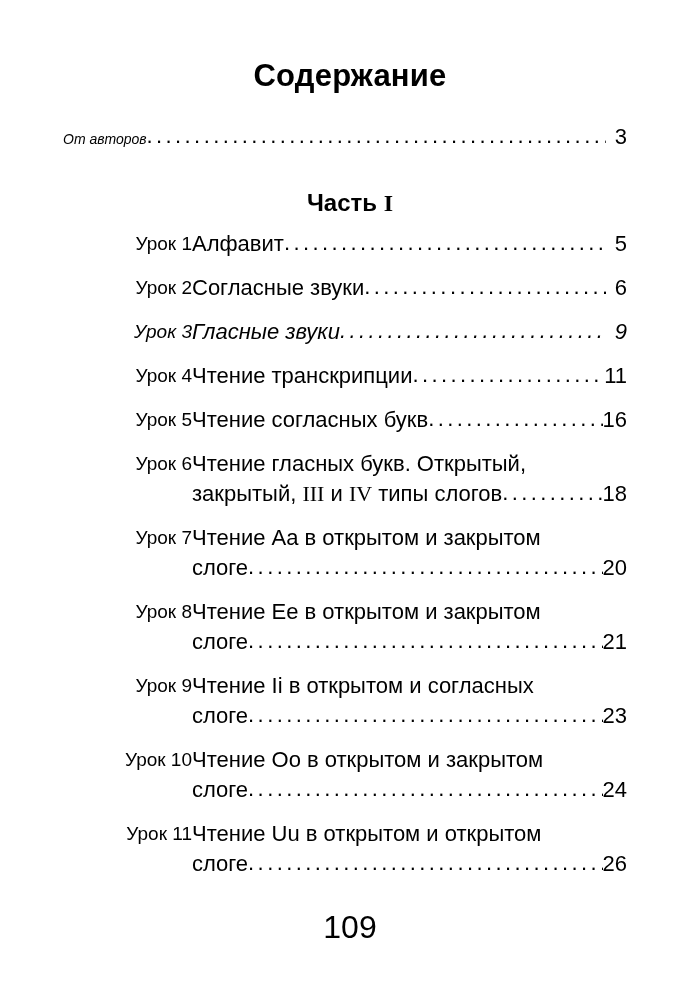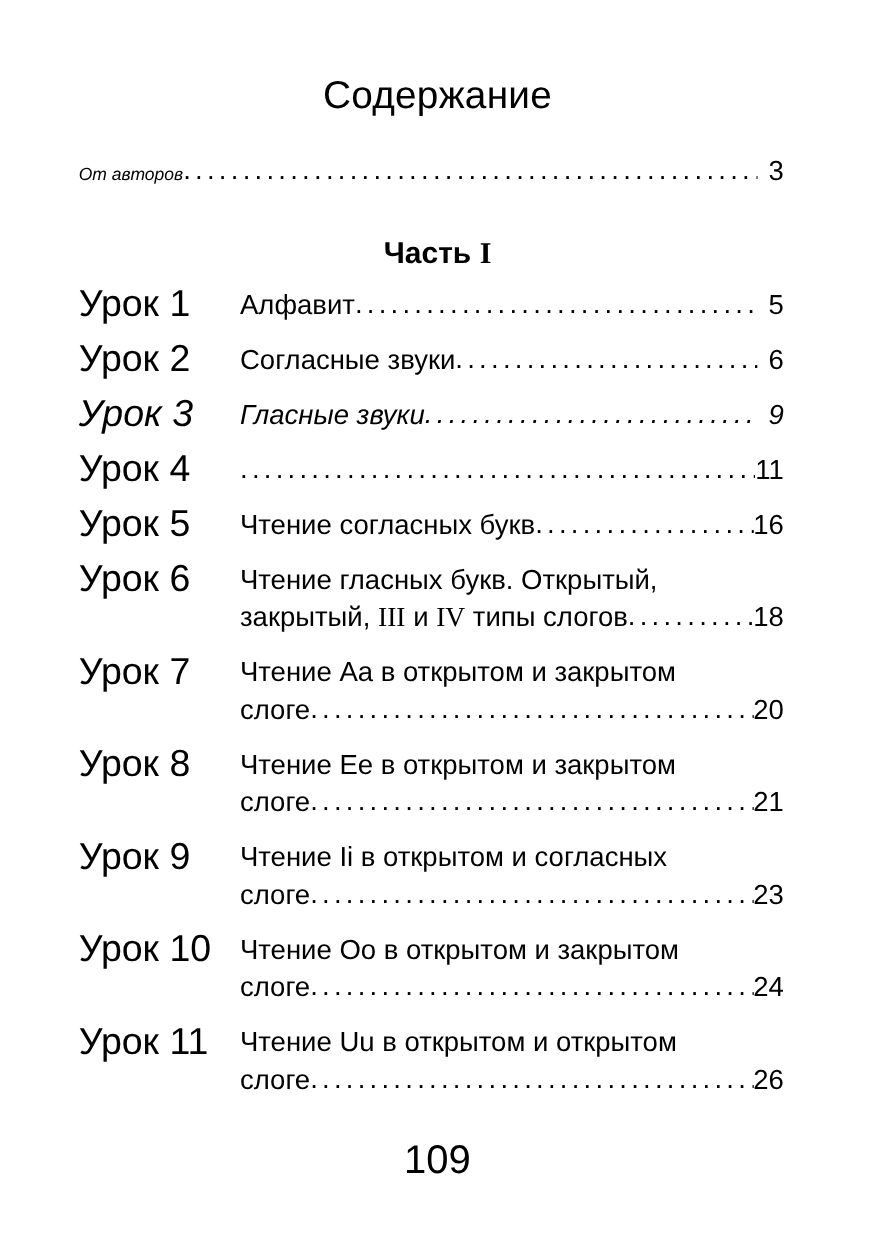--- a/index.html
+++ b/index.html
@@ -25,21 +25,21 @@
   }
 
   
   .toc-title {
     position: absolute;
     top: 58px;
     left: 0;
     width: 700px;
     text-align: center;
     font-size: 31px;
-    font-weight: normal;
+    font-weight: bold;
     letter-spacing: 0.2px;
     line-height: 36px;
   }
 
   
   .part-heading {
     position: absolute;
     left: 0;
     width: 700px;
     text-align: center;
@@ -78,22 +78,23 @@
     display: flex;
     align-items: flex-start;
     width: 100%;
     font-size: 22px;
     line-height: 30px;
   }
   .lesson-label {
     width: 129px;
     flex: 0 0 129px;
     white-space: nowrap;
-    font-size: 30px;
-    line-height: 30px;
+    font-size: 19px;
+    line-height: 30px;
+    text-align: right;
   }
   .lesson-body {
     flex: 1 1 auto;
     min-width: 0;
   }
 
   
   .leader-line {
     display: flex;
     align-items: baseline;
@@ -189,20 +190,21 @@
             <span class="leader-text">Гласные звуки</span>
             <span class="dots"></span>
             <span class="pageno narrow">9</span>
           </div>
         </div>
       </div>
       <div class="lesson-row" style="margin-top: 14px;">
         <div class="lesson-label">Урок 4</div>
         <div class="lesson-body">
           <div class="leader-line">
+            <span class="leader-text">Чтение транскрипции</span>
             <span class="dots"></span>
             <span class="pageno">11</span>
           </div>
         </div>
       </div>
       <div class="lesson-row" style="margin-top: 14px;">
         <div class="lesson-label">Урок 5</div>
         <div class="lesson-body">
           <div class="leader-line">
             <span class="leader-text">Чтение согласных букв</span>

